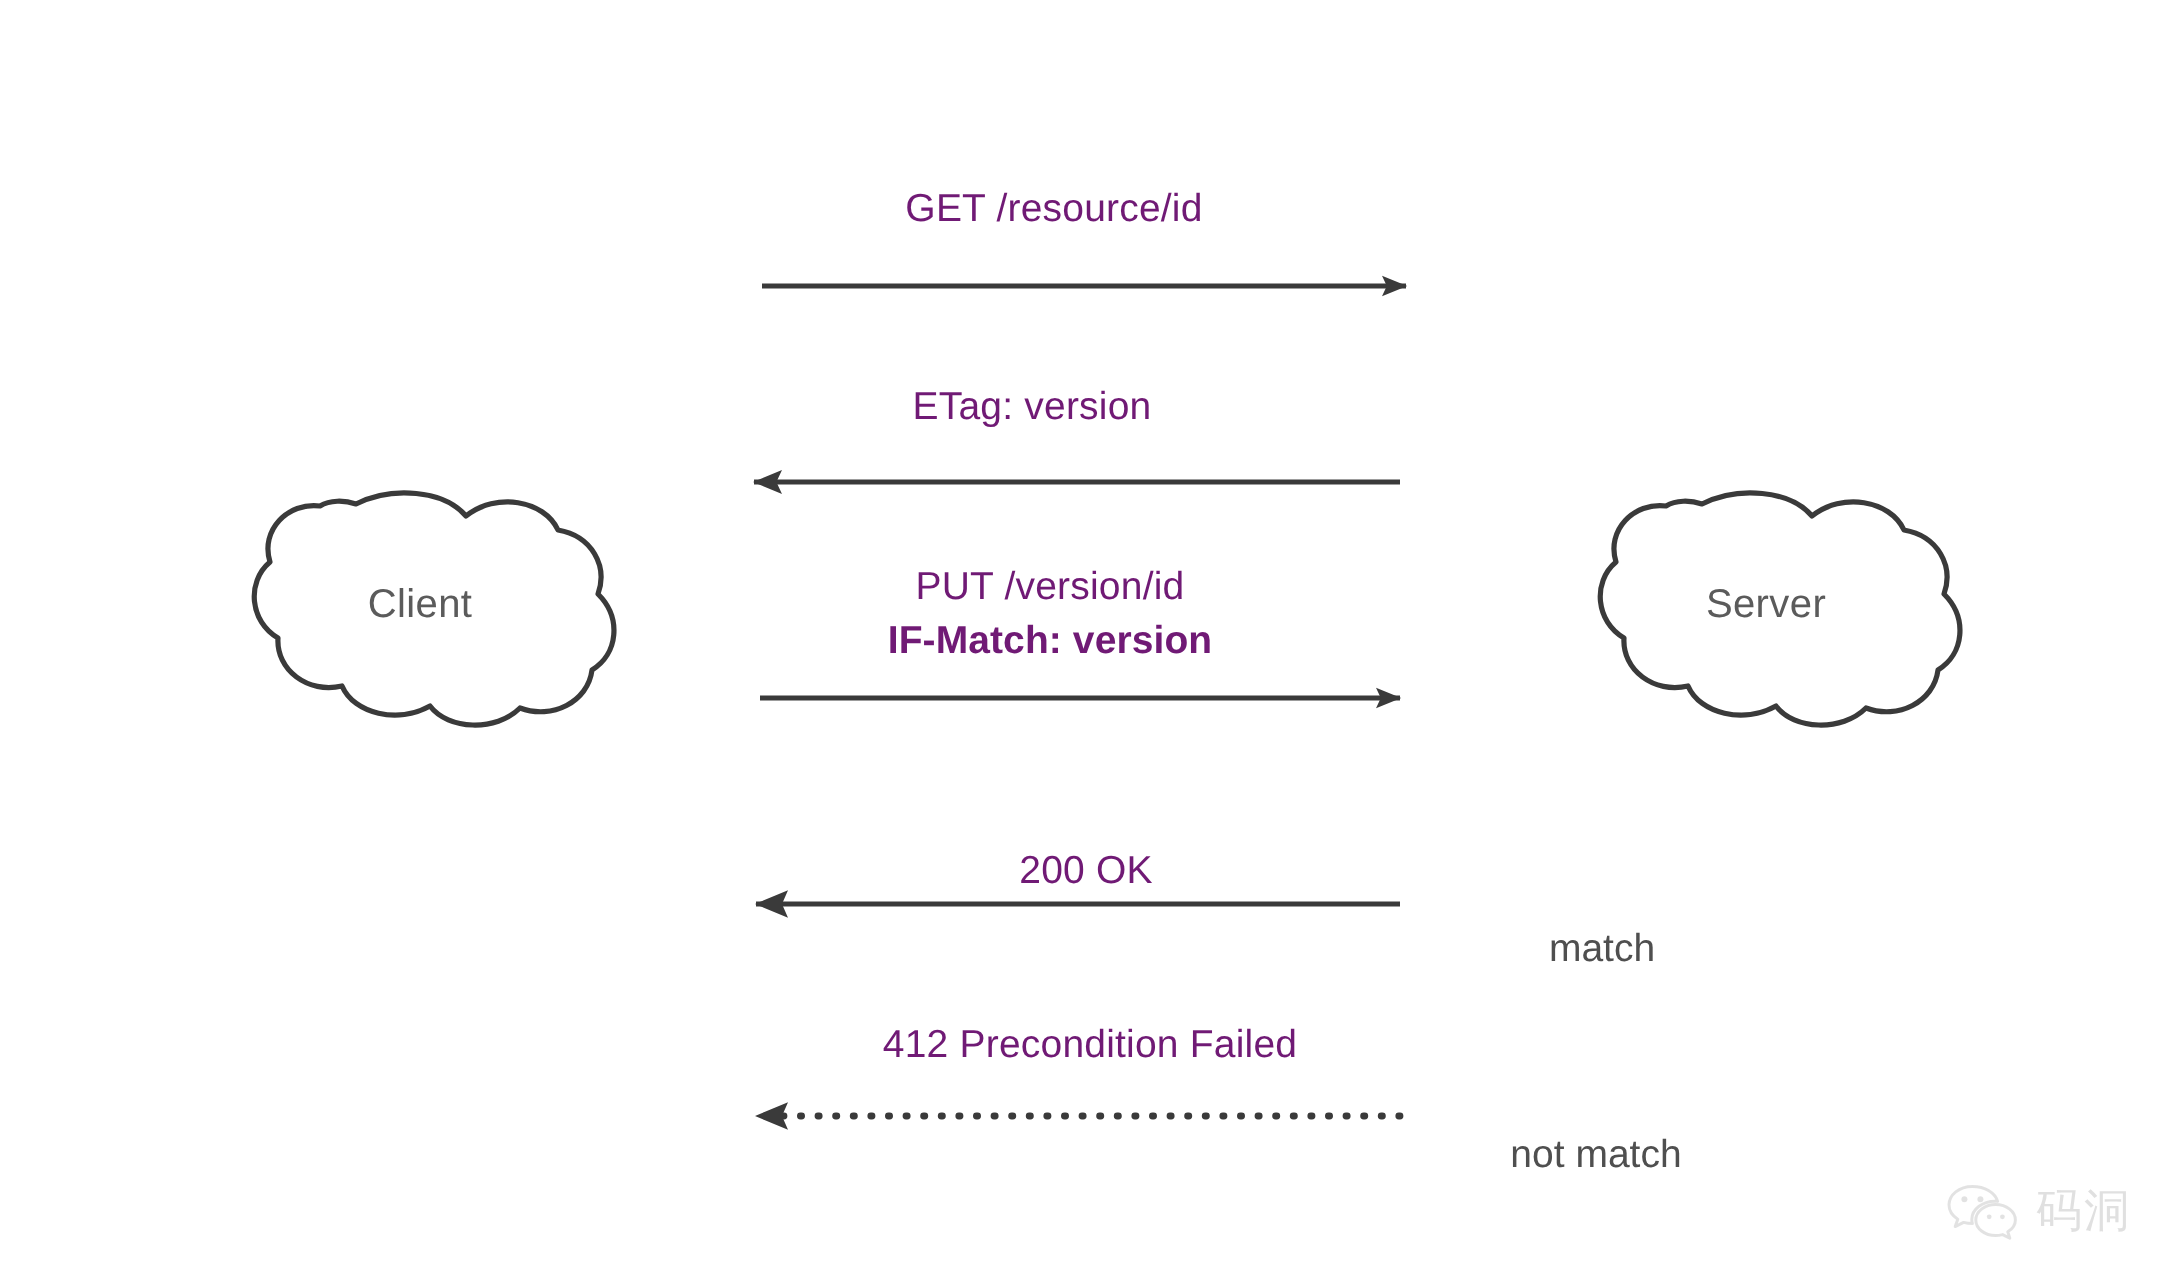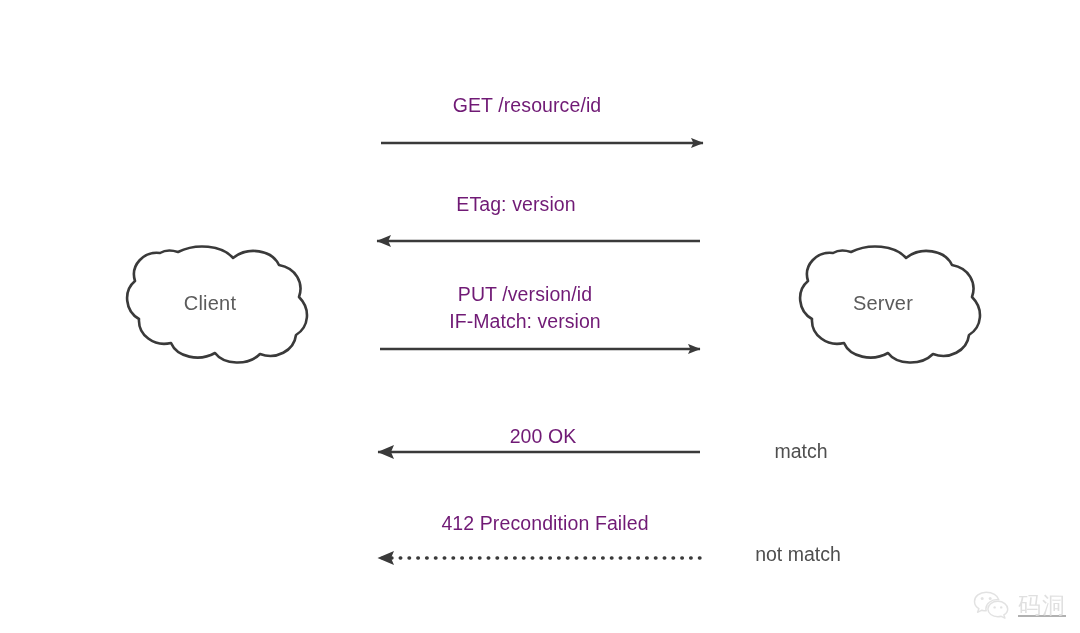--- a/index.html
+++ b/index.html
@@ -35,38 +35,39 @@
     position: absolute;
     color: #701a75;
     font-size: 19.5px;
     letter-spacing: 0.1px;
     white-space: nowrap;
     transform: translate(-50%, -50%);
     font-family: "Liberation Sans", "DejaVu Sans", sans-serif;
   }
   .msg-label.line2 {
     letter-spacing: 0.05px;
+    font-weight: bold;
   }
   .side-note {
     position: absolute;
     color: #4f4f4f;
     font-size: 19.5px;
     white-space: nowrap;
     transform: translate(-50%, -50%);
     font-family: "Liberation Sans", "DejaVu Sans", sans-serif;
+    margin-top: 24px;
   }
   #watermark {
     position: absolute;
     right: 14px;
     bottom: 12px;
     display: flex;
-    align-items: flex-start;
+    align-items: flex-end;
     gap: 7px;
     opacity: 0.30;
-    text-decoration: underline;
   }
   #watermark .wm-text {
     font-size: 23px;
     color: #9a9a9a;
     font-family: "DejaVu Sans", sans-serif;
     letter-spacing: 1px;
   }
 </style>
 </head>
 <body>

